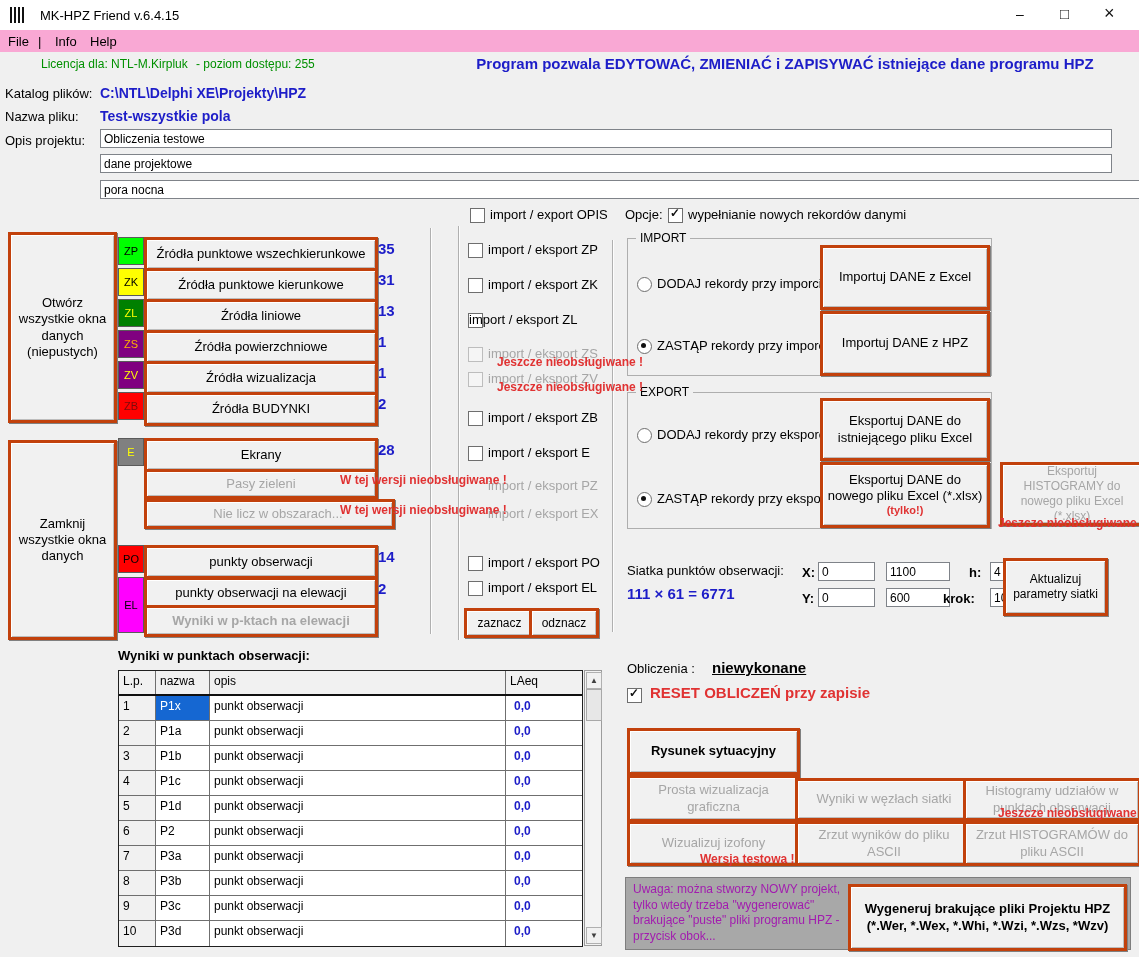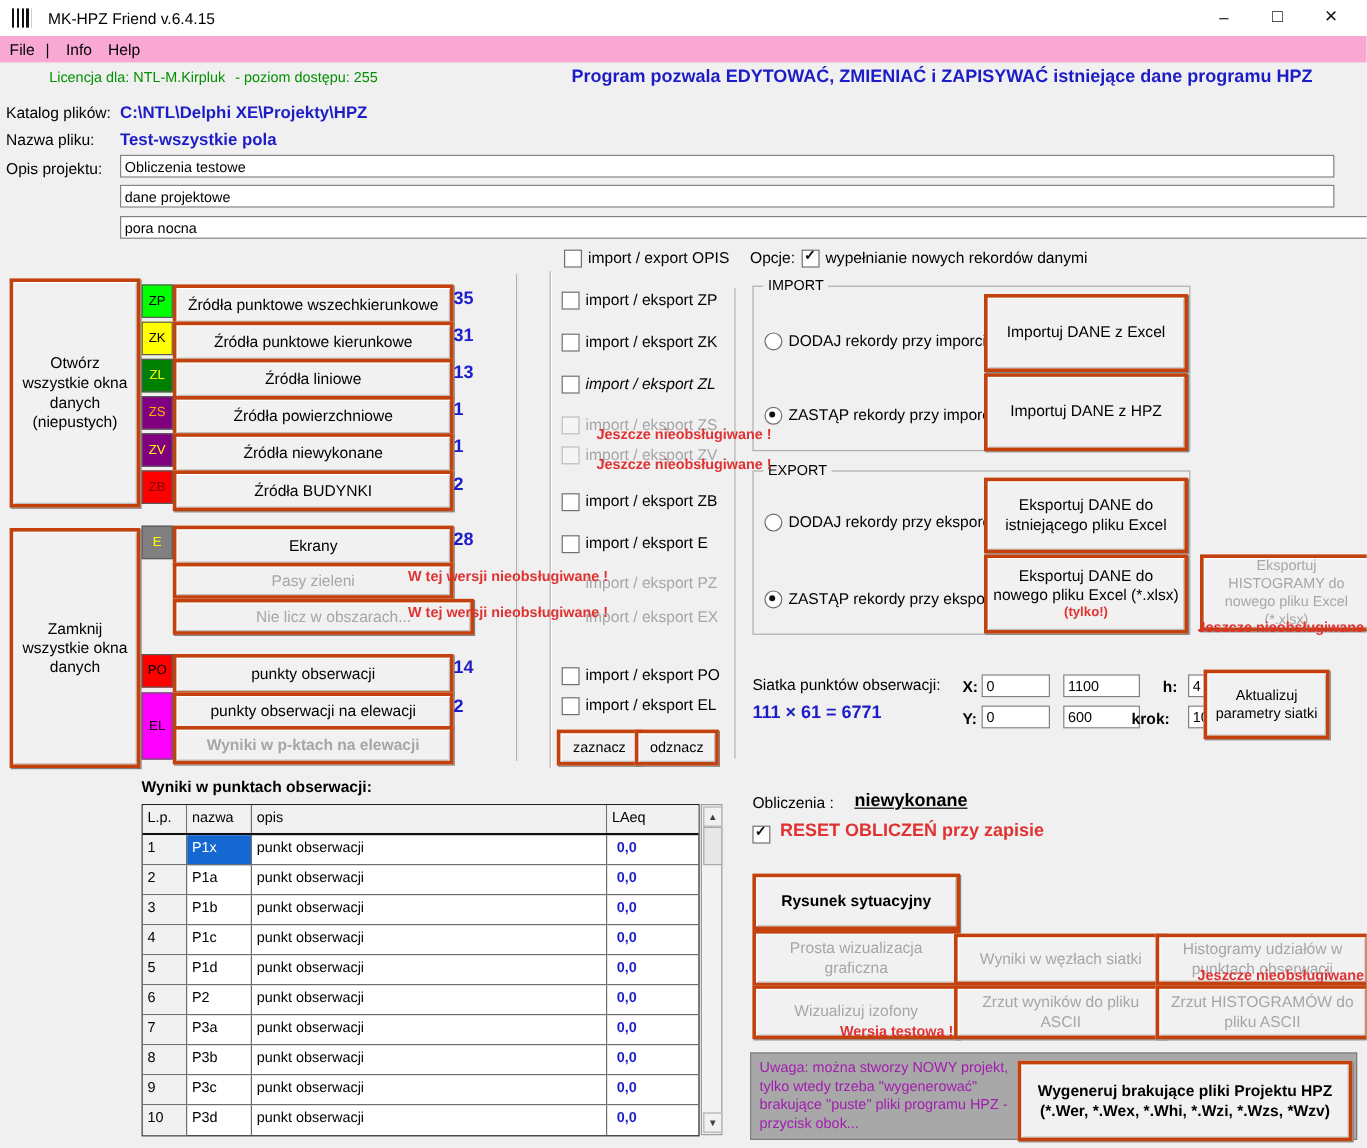--- a/index.html
+++ b/index.html
@@ -89,21 +89,21 @@
 
   <span class="tag" style="left: 118px; top: 299px; background: rgb(0, 128, 0); color: rgb(255, 255, 0);">ZL</span>
   <div class="btn" style="left:144px;top:299px;width:222px;height:26px;">Źródła liniowe</div>
   <span class="cnt" style="left:378px;top:302px;">13</span>
 
   <span class="tag" style="left: 118px; top: 330px; background: rgb(128, 0, 128); color: rgb(255, 176, 0);">ZS</span>
   <div class="btn" style="left:144px;top:330px;width:222px;height:26px;">Źródła powierzchniowe</div>
   <span class="cnt" style="left:378px;top:333px;">1</span>
 
   <span class="tag" style="left: 118px; top: 361px; background: rgb(128, 0, 128); color: rgb(255, 255, 0);">ZV</span>
-  <div class="btn" style="left:144px;top:361px;width:222px;height:26px;">Źródła niewykonane</div>
+  <div class="btn" style="left:144px;top:361px;width:222px;height:26px;">Źródła wizualizacja</div>
   <span class="cnt" style="left:378px;top:364px;">1</span>
 
   <span class="tag" style="left: 118px; top: 392px; background: rgb(255, 0, 0); color: rgb(122, 11, 11);">ZB</span>
   <div class="btn" style="left:144px;top:392px;width:222px;height:26px;">Źródła BUDYNKI</div>
   <span class="cnt" style="left:378px;top:395px;">2</span>
 
   <span class="tag" style="left: 118px; top: 438px; background: rgb(128, 128, 128); color: rgb(255, 255, 0);">E</span>
   <div class="btn" style="left:144px;top:438px;width:222px;height:26px;">Ekrany</div>
   <span class="cnt" style="left:378px;top:441px;">28</span>
 
@@ -129,21 +129,21 @@
   <span class="cb" style="left:470px;top:208px;"></span>
   <span class="t" style="left:490px;top:207px;">import / export OPIS</span>
 
   <span class="cb" style="left:468px;top:243px;"></span>
   <span class="t" style="left:488px;top:242px;">import / eksport ZP</span>
 
   <span class="cb" style="left:468px;top:278px;"></span>
   <span class="t" style="left:488px;top:277px;">import / eksport ZK</span>
 
   <span class="cb" style="left:468px;top:313px;"></span>
-  <span class="t" style="left:488px;top:312px;font-style:italic;">import / eksport ZL</span>
+  <span class="t" style="left:469px;top:312px;">import / eksport ZL</span>
 
   <span class="cb disb" style="left:468px;top:347px;"></span>
   <span class="t dis" style="left:488px;top:346px;text-align:right;">import / eksport ZS</span>
   <span class="t red" style="left:497px;top:355px;">Jeszcze nieobsługiwane !</span>
 
   <span class="cb disb" style="left:468px;top:372px;"></span>
   <span class="t dis" style="left:488px;top:371px;">import / eksport ZV</span>
   <span class="t red" style="left:497px;top:380px;">Jeszcze nieobsługiwane !</span>
 
   <span class="cb" style="left:468px;top:411px;"></span>

